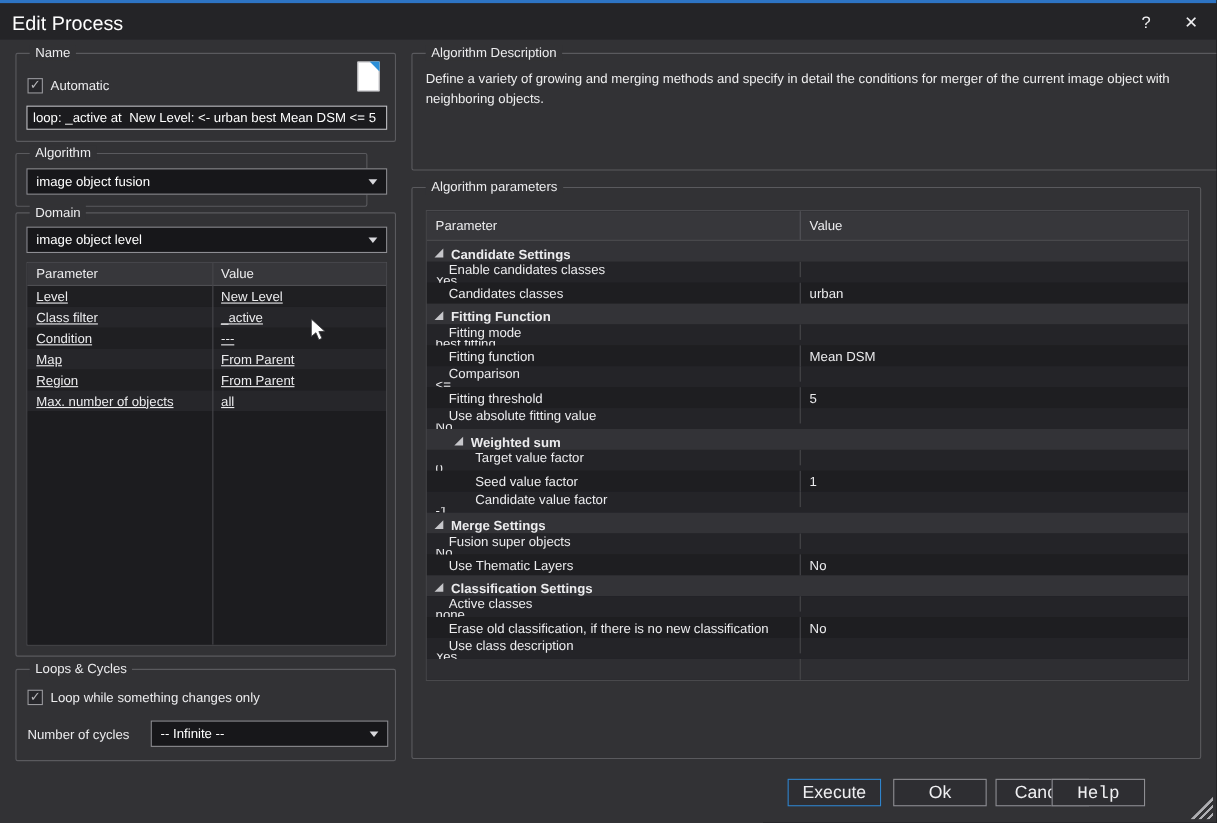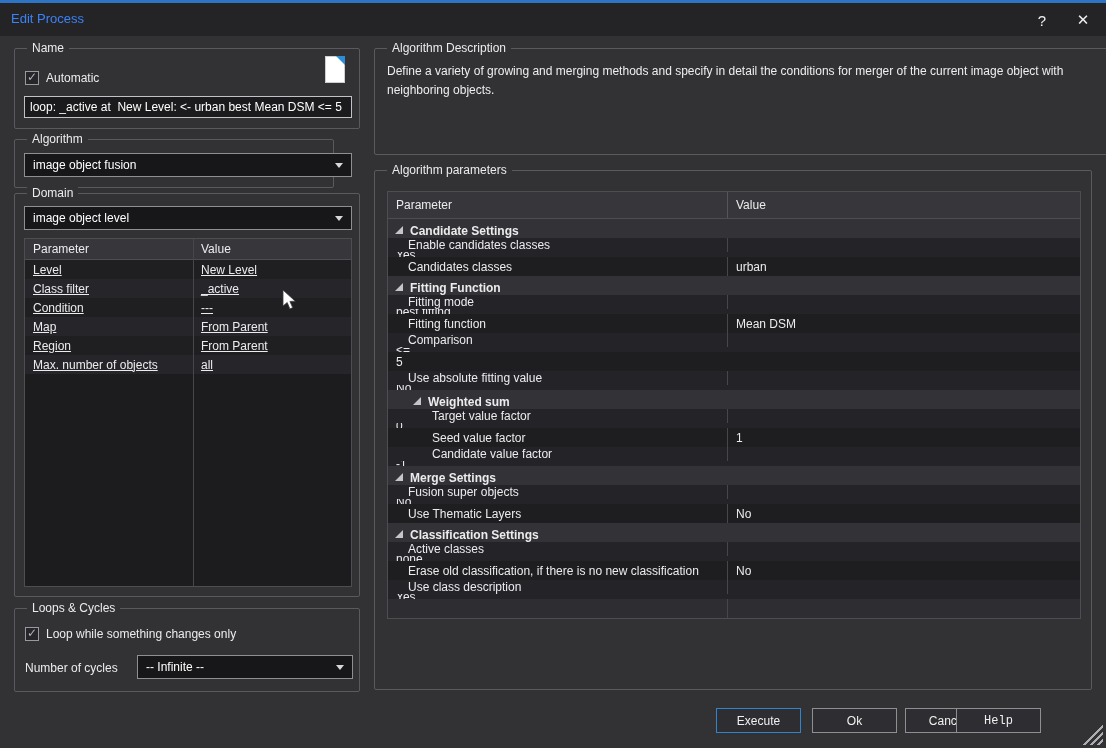--- a/index.html
+++ b/index.html
@@ -4,21 +4,21 @@
 <style>
   * { box-sizing: border-box; margin: 0; padding: 0; }
   html,body { background:#1a1a1c; }
   body { font-family: "Liberation Sans", "DejaVu Sans", sans-serif; }
   .window {
     position: relative; width: 1106px; height: 748px;
     background:#323235; color:#ececee; font-size:12px; overflow:hidden;
   }
   .topline { position:absolute; left:0; top:0; width:1106px; height:3px; background:#2d74c4; }
   .titlebar { position:absolute; left:0; top:3px; width:1106px; height:33px; background:#242427; }
-  .title-text { position:absolute; left:11px; top:8px; font-size:13px; color:#3b82f6; }
+  .title-text { position:absolute; left:11px; top:8px; font-size:18px; color:#ffffff; }
   .tb-btn { position:absolute; top:5px; width:26px; height:24px; display:flex; align-items:center; justify-content:center;
             color:#f0f0f2; font-size:15px; cursor:default; }
   .tb-help { left:1029px; }
   .tb-close { left:1070px; }
 
   .group { position:absolute; border:1px solid #5a5a5e; border-radius:2px; }
   .group-label { position:absolute; top:-8px; left:12px; background:#323235; padding:0 5px; color:#ececee; white-space:nowrap; }
 
   
   .g-name  { left:14px; top:48px;  width:346px; height:81px; }
@@ -84,21 +84,21 @@
               margin-right:7px; flex:0 0 auto; transform:translateY(-1px); }
   .ind0 .pc1 { padding-left:20px; }
   .ind1 .pc1 { padding-left:44px; }
   .sec0 { padding-left:7px; }
   .sec1 { padding-left:25px; }
   .pval { white-space:nowrap; overflow:hidden; }
   .plab { white-space:nowrap; overflow:hidden; }
 
   
   .btn { position:absolute; top:708px; width:85px; height:25px; background:#2e2e32; border:1px solid #8e8e93;
-         color:#f0f0f2; display:flex; align-items:center; justify-content:center; font-size:12px; cursor:default; }
+         color:#f0f0f2; display:flex; align-items:center; justify-content:center; font-size:16px; cursor:default; }
   .btn-execute { left:716px; border-color:#2f84cc; }
   .btn-ok { left:812px; }
   .btn-cancel { left:905px; }
   .btn-help { left:956px;font-family:Liberation Mono, monospace; }
 
   .grip { position:absolute; right:3px; bottom:3px; width:21px; height:21px;
           background:repeating-linear-gradient(135deg, #aeaeb2 0 2px, transparent 2px 5px);
           clip-path:polygon(100% 0, 100% 100%, 0 100%); }
 
   .cursor { position:absolute; left:282px; top:289px; z-index:50; }
@@ -230,20 +230,21 @@
           </div>
           <div class="prow ind0 pr-b">
             <span class="pc1 plab">Fitting function</span>
             <span class="pc2 pval">Mean DSM</span>
           </div>
           <div class="prow ind0 pr-a">
             <span class="pc1 plab">Comparison</span>
             <span class="pc2 pval">&lt;=</span>
           </div>
           <div class="prow ind0 pr-b">
+            <span class="pc1 plab">Fitting threshold</span>
             <span class="pc2 pval">5</span>
           </div>
           <div class="prow ind0 pr-a">
             <span class="pc1 plab">Use absolute fitting value</span>
             <span class="pc2 pval">No</span>
           </div>
           <div class="prow section">
             <span class="pc1 sec1" style="display: flex; align-items: center;">
               <span class="tri-icon"></span>
               <span class="plab">Weighted sum</span>

